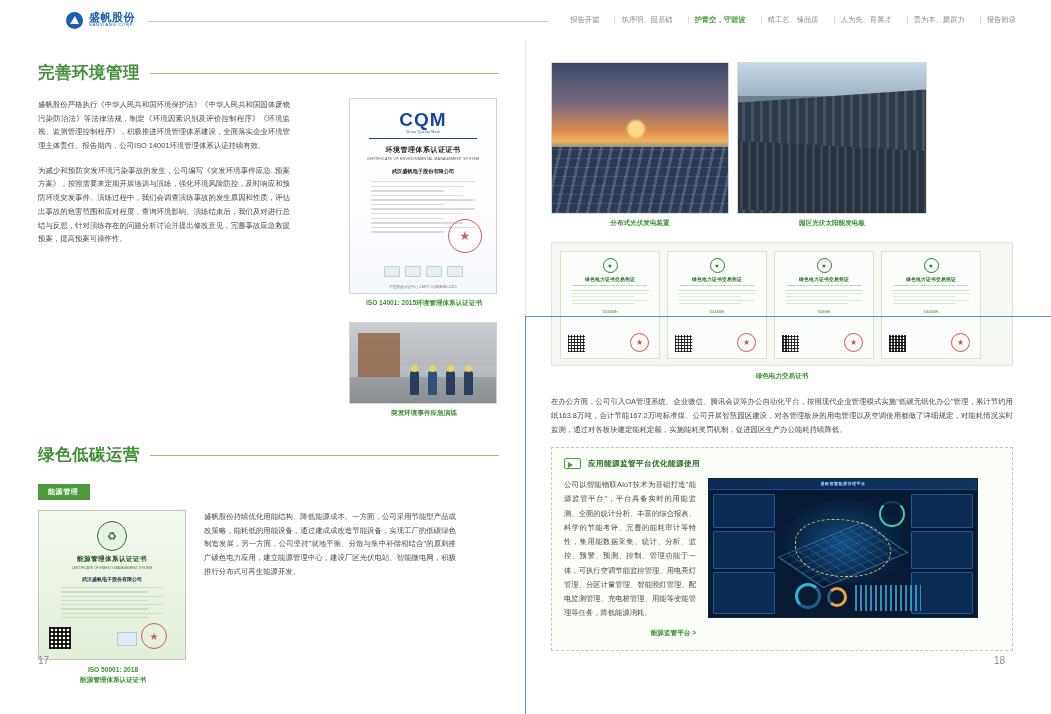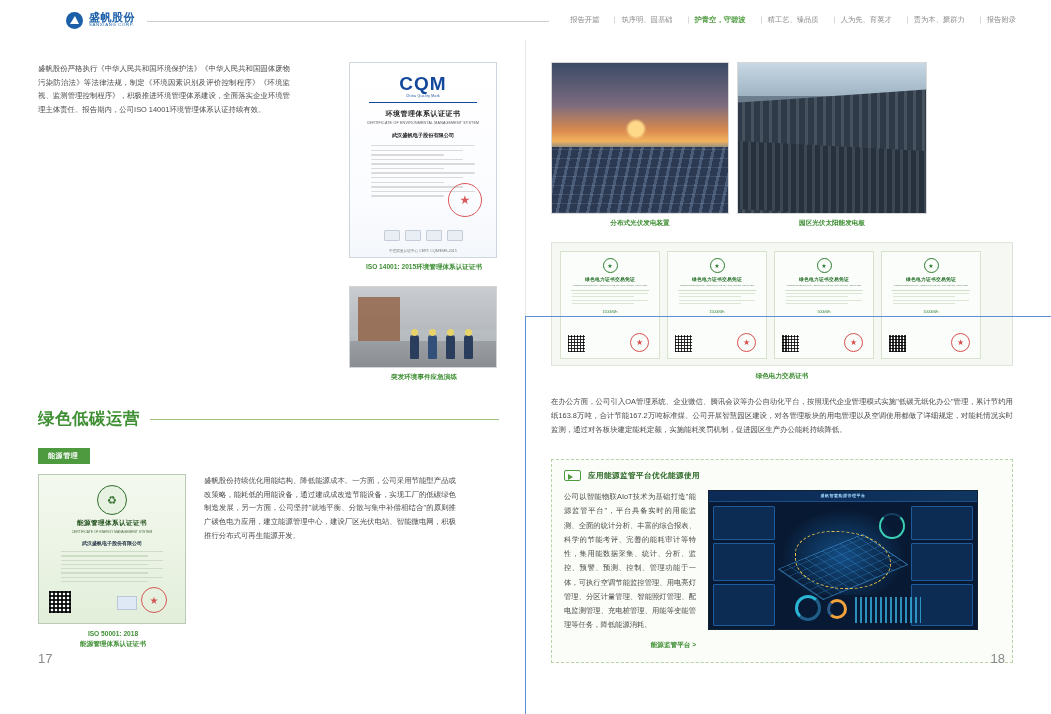--- a/index.html
+++ b/index.html
@@ -329,21 +329,21 @@
   }
   .gcert .seal {
     position: absolute; right: 10px; bottom: 6px; width: 19px; height: 19px;
     border-radius: 50%; border: 1.1px solid #d03030; color:#d03030;
     font-size: 8px; display:flex; align-items:center; justify-content:center; opacity:.85;
   }
 
   
   .rpara {
     font-size: 7.4px; line-height: 1.9; color: #4a4a4a; text-align: justify;
-    margin-bottom: 22px;
+    margin-bottom: 10px;
   }
 
   .callout {
     margin-top: 6px;
     border: 1px dashed #b9d1a6;
     background: #fbfdf8;
     padding: 10px 12px 12px;
     position: relative;
   }
   .callout-head {
@@ -431,21 +431,21 @@
     opacity:.85;
   }
   .dash .gauge {
     position:absolute; right: 72px; top: 22px; width: 26px; height: 26px;
     border-radius:50%; border:2px solid #3bd0b5; border-top-color:#16405f;
   }
 
   
   .pagenum {
     position: absolute; bottom: 14px;
-    font-size: 13px; color: #8a8a8a;
+    font-size: 10px; color: #8a8a8a;
   }
   .pagenum.left { left: 38px; }
   .pagenum.right { right: 46px; }
 
   
   .viewer-frame {
     position: absolute; left: 525px; top: 316px; width: 526px; height: 398px;
     border-top: 1px solid #5b8fd6; border-left: 1px solid #5b8fd6;
     pointer-events: none;
   }
@@ -472,24 +472,29 @@
       <div class="nav-item">人为先、育英才</div>
       <div class="nav-item">责为本、聚群力</div>
       <div class="nav-item">报告附录</div>
     </div>
   </div>
 
   <div class="sheet">
 
     <div class="col-left">
 
+      <div class="sec-title">
+        <div class="t">完善环境管理</div>
+        <div class="line"></div>
+      </div>
 
       <div class="leftflow">
         <div class="txtcol">
           <p class="para">盛帆股份严格执行《中华人民共和国环境保护法》《中华人民共和国固体废物污染防治法》等法律法规，制定《环境因素识别及评价控制程序》《环境监视、监测管理控制程序》，积极推进环境管理体系建设，全面落实企业环境管理主体责任。报告期内，公司ISO 14001环境管理体系认证持续有效。</p>
+          <p class="para">为减少和预防突发环境污染事故的发生，公司编写《突发环境事件应急..预案方案》，按照需要来定期开展培训与演练，强化环境风险防控，及时响应和预防环境突发事件。演练过程中，我们会调查演练事故的发生原因和性质，评估出事故的危害范围和应对程度，查询环境影响。演练结束后，我们及对进行总结与反思，针对演练存在的问题分析讨论并提出修改意见，完善事故应急救援预案，提高预案可操作性。</p>
         </div>
 
         <div class="figcol">
           <div class="fig">
             <div class="cqm cert">
               <div class="cqm-logo">CQM</div>
               <div class="cqm-sub">China Quality Mark</div>
               <div class="cqm-rule"></div>
               <div class="cqm-t1">环境管理体系认证证书</div>
               <div class="cqm-t2">CERTIFICATE OF ENVIRONMENTAL MANAGEMENT SYSTEM</div>

